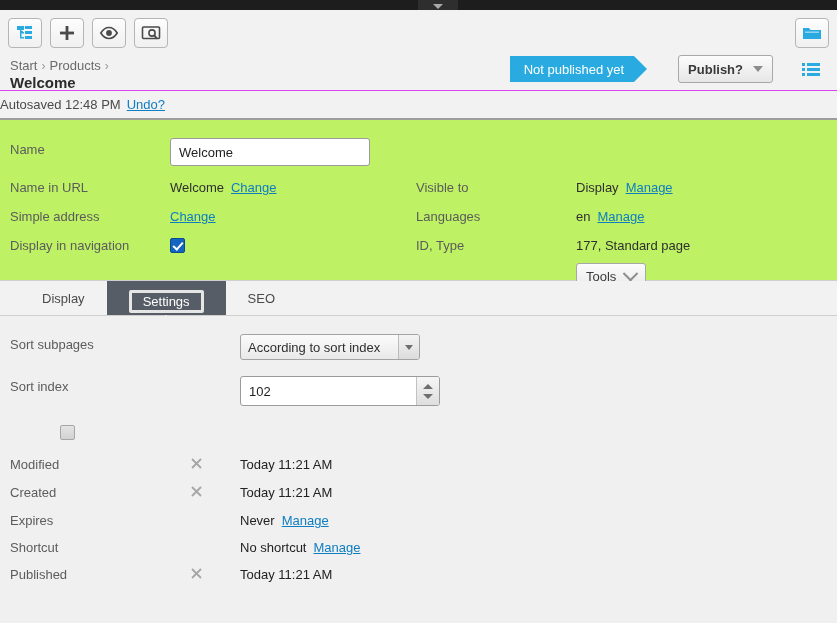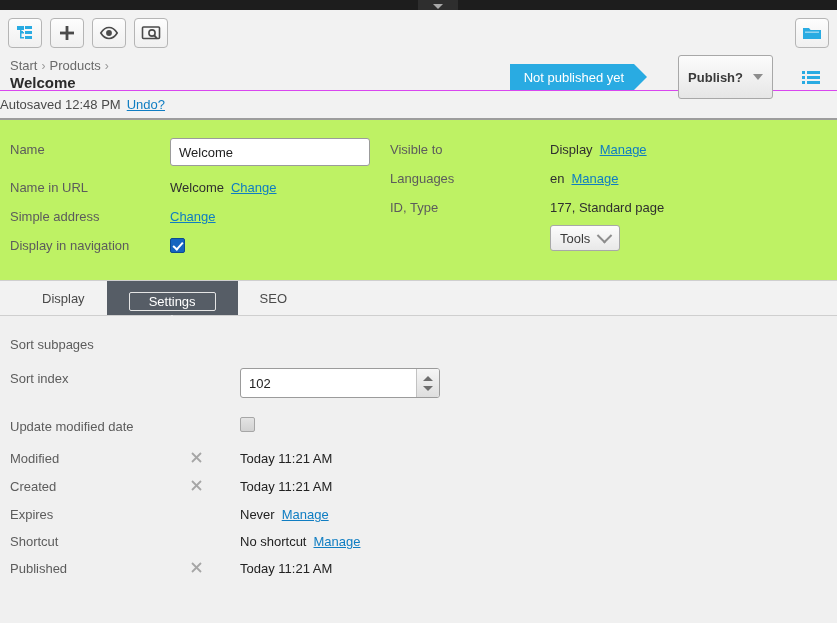--- a/index.html
+++ b/index.html
@@ -140,21 +140,21 @@
     position: absolute;
     right: -13px;
     top: 0;
     width: 0; height: 0;
     border-top: 13px solid transparent;
     border-bottom: 13px solid transparent;
     border-left: 13px solid #29abe2;
   }
   .publishbtn {
     margin-left: 16px;
-    height: 44px;
+    height: 28px;
     border: 1px solid #a8a8a8;
     border-radius: 3px;
     background: linear-gradient(to bottom, #fcfcfc 0%, #e6e6e6 100%);
     display: flex;
     align-items: center;
     gap: 10px;
     padding: 0 9px;
     font-size: 13px;
     font-weight: bold;
     color: #3a3a3a;
@@ -189,21 +189,21 @@
 
   
   .infopanel {
     position: relative;
     height: 160px;
     background: #bef264;
     border-bottom: 1px solid #cfcfcf;
   }
   .col { position: absolute; top: 18px; }
   .col-left  { left: 10px;  width: 400px; }
-  .col-right { left: 390px; width: 420px; }
+  .col-right { left: 416px; width: 420px; margin-top: 38px; }
 
   .frow {
     display: flex;
     align-items: flex-start;
     margin-bottom: 10px;
   }
   .flabel {
     width: 160px;
     font-size: 13px;
     color: #5c5c5c;
@@ -299,22 +299,22 @@
     font-size: 13px;
     color: #4a4a4a;
     cursor: pointer;
     position: relative;
   }
   .tab.active {
     background: #565d66;
     color: #ffffff;
   }
   .tab.active .tablabel {
-    border: 1px solid #e5e5e5;
-    padding: 1px 19px;
+    border: 3px solid #e5e5e5;
+    padding: 1px 11px;
     border-radius: 2px;
     margin-top: 7px;
   }
   .tab.active:after {
     content: "";
     position: absolute;
     left: 50%;
     bottom: -9px;
     margin-left: -9px;
     width: 0; height: 0;
@@ -597,36 +597,41 @@
   <div class="tab">
     <span class="tablabel">SEO</span>
   </div>
 </div>
 
 <div class="settings">
 
   <div class="srow" style="margin-bottom:16px">
     <div class="slabel">Sort subpages</div>
     <div class="sicon"></div>
+    <div class="selectbox">
+      <span>According to sort index</span>
+      <span class="arrowcell">
+          <i></i>
+        </span>
+    </div>
   </div>
 
   <div class="srow" style="margin-bottom:18px">
     <div class="slabel">Sort index</div>
     <div class="sicon"></div>
     <div class="spinwrap">
       <input value="102" style="">
       <span class="spinbtns">
         <span class="up"></span>
         <span class="dn"></span>
       </span>
     </div>
   </div>
 
   <div class="srow" style="margin-bottom:14px">
-    <div class="slabel">Update modified date</div>
     <div class="sicon"></div>
     <div class="chk chk-off" style="margin-top:1px"></div>
   </div>
 
   <div class="srow">
     <div class="slabel">Modified</div>
     <div class="sicon">
       <svg class="xicon" width="13" height="13" viewBox="0 0 13 13">
         <line x1="2" y1="2" x2="11" y2="11" stroke="#a6a6a6" stroke-width="1.8"></line>
         <line x1="11" y1="2" x2="2" y2="11" stroke="#a6a6a6" stroke-width="1.8"></line>

